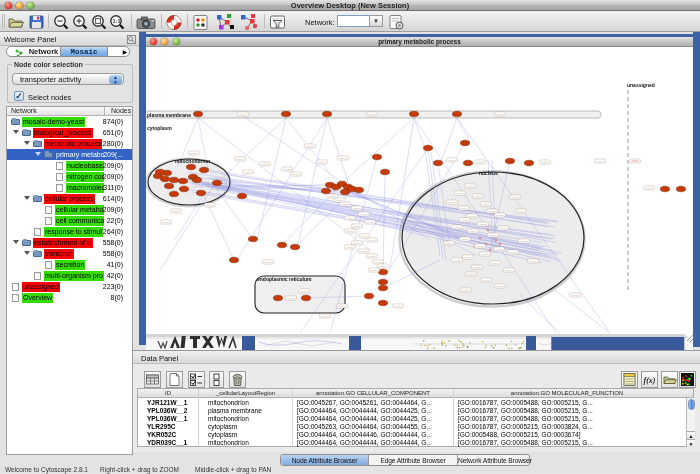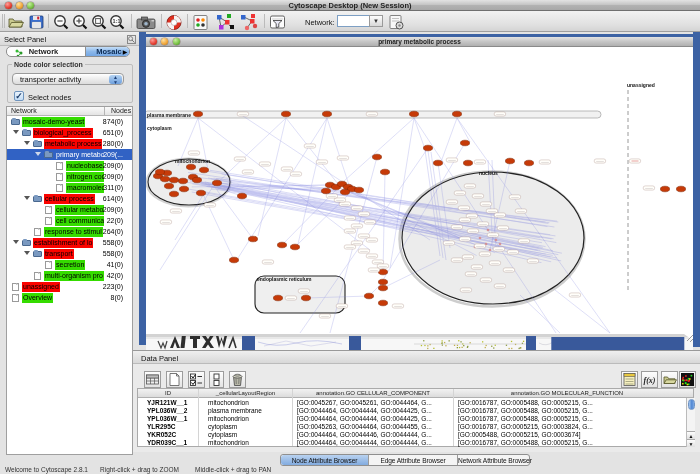--- a/index.html
+++ b/index.html
@@ -24,21 +24,21 @@
 .tsep { position:absolute; top:3px; height:14px; width:1px; background:#bbb; }
 #search-label { left:305px; top:7px; font-size:7.5px; color:#111; }
 #search-box { left:337px; top:4px; width:33px; height:12px; background:#fff; border:1px solid #7d9fc4; }
 #search-drop { left:369px; top:4px; width:14px; height:12px; background:linear-gradient(#fdfdfd,#d8d8d8); border:1px solid #9a9a9a; font-size:6px; color:#333; text-align:center; line-height:11px; }
 
 
 #cp-head { left:0; top:32px; width:140px; height:14px; background:linear-gradient(#efefef,#d9d9d9); border-bottom:1px solid #bcbcbc; }
 #cp-head .t { font-size:7.5px; color:#111; padding:3px 0 0 4px; }
 #cp-tabs { left:6px; top:46px; width:124px; height:11px; background:#fdfdfd; border:1px solid #8e8e8e; border-radius:5px; overflow:hidden; }
 #tab-network { position:absolute; left:0; top:0; width:63px; height:100%; font-size:7.5px; font-weight:bold; color:#222; text-align:center; line-height:10px; }
-#tab-mosaic { position:absolute; left:78px; top:0; width:48px; height:100%; background:linear-gradient(#c3ddf7,#8cb8ea 50%,#74a7e4); border-left:1px solid #8e8e8e; border-right:1px solid #8e8e8e; font-size:7.5px; font-weight:bold; color:#0d2c55; text-align:center; line-height:10px; }
+#tab-mosaic { position:absolute; left:53px; top:0; width:48px; height:100%; background:linear-gradient(#c3ddf7,#8cb8ea 50%,#74a7e4); border-left:1px solid #8e8e8e; border-right:1px solid #8e8e8e; font-size:7.5px; font-weight:bold; color:#0d2c55; text-align:center; line-height:10px;font-family:Liberation Mono, monospace; }
 #tab-arrow { position:absolute; left:112px; top:0; width:12px; height:100%; font-size:6px; color:#000; text-align:center; line-height:10px; }
 #groupbox { left:7px; top:64px; width:126px; height:39px; border:1px solid #bdbdbd; border-radius:2px; }
 #groupbox .legend { position:absolute; left:4px; top:-4px; background:#e3e3e3; padding:0 2px; font-size:7px; font-weight:bold; color:#333; }
 #combo { left:12px; top:73px; width:112px; height:12px; background:linear-gradient(#ffffff,#e9e9e9 60%,#dcdcdc); border:1px solid #9b9b9b; border-radius:4px; font-size:7.5px; color:#111; line-height:11px; padding-left:7px; }
 #combo .btn { position:absolute; right:1px; top:1px; width:13px; height:9px; border-radius:3px; background:linear-gradient(#b5d3f2,#6d9fdd); font-size:5px; line-height:4.5px; color:#1c3f76; text-align:center; }
 #checkbox { left:14px; top:91px; width:10px; height:10px; background:linear-gradient(#eaf3fc,#c2dcf5); border:1px solid #6f94bd; border-radius:2px; font-size:9px; line-height:9px; color:#1a3a66; text-align:center; font-weight:bold; }
 #checkbox-label { left:28px; top:93px; font-size:7.5px; color:#111; }
 
 
 #tree { left:6px; top:106px; width:127px; height:349px; background:#fff; border:1px solid #9f9f9f; }
@@ -90,21 +90,21 @@
 #segctl div { position:absolute; top:0; height:100%; text-align:center; line-height:11px; }
 #seg1 { left:0; width:87px; background:linear-gradient(#b9d2f0,#82abdf); border-radius:3px 0 0 3px; }
 #seg2 { left:87px; width:89px; border-left:1px solid #9a9a9a; }
 #seg3 { left:176px; width:72px; border-left:1px solid #9a9a9a; }
 .status { position:absolute; top:466px; font-size:6.5px; color:#333; }
 </style>
 </head>
 <body>
 
 <div id="titlebar" class="abs">
-    <div class="t">Cytoscape Desktop (New Session)</div>
+    <div class="t">Overview Desktop (New Session)</div>
   <div class="light" id="l1"></div>
     <div class="light" id="l2"></div>
     <div class="light" id="l3"></div>
 </div>
 
 <div id="toolbar" class="abs">
   <div class="tsep" style="left:2px"></div>
     <div class="tsep" style="left:4px"></div>
   <div class="tsep" style="left:48px"></div>
   <div class="tsep" style="left:131px"></div>
@@ -197,21 +197,21 @@
         <circle cx="11.5" cy="11.5" r="3.5" fill="#ddd" stroke="#444" stroke-width="0.9"></circle>
         <circle cx="11.5" cy="11.5" r="1.2" fill="#888"></circle>
       </svg>
 </div>
   <div class="abs" id="search-label">Network:</div>
   <div class="abs" id="search-box"></div>
   <div class="abs" id="search-drop">▼</div>
 </div>
 
 <div id="cp-head" class="abs">
-    <div class="t">Select Panel</div>
+    <div class="t">Welcome Panel</div>
  <svg class="abs" style="left:127px;top:3px" width="9" height="9" viewBox="0 0 9 9">
       <rect x="0.5" y="0.5" width="8" height="8" fill="none" stroke="#888" stroke-width="1"></rect>
       <circle cx="3.6" cy="3.6" r="2" fill="none" stroke="#777" stroke-width="0.9"></circle>
       <line x1="5" y1="5" x2="7.5" y2="7.5" stroke="#777" stroke-width="1"></line>
     </svg>
   </div>
 <div id="cp-tabs" class="abs">
   <div id="tab-network"><svg style="position:absolute;left:8px;top:2px" width="8" height="8" viewBox="0 0 8 8">
         <line x1="2" y1="2" x2="6" y2="4" stroke="#2a9a2a" stroke-width="0.8"></line>
         <line x1="6" y1="4" x2="3" y2="7" stroke="#2a9a2a" stroke-width="0.8"></line>

